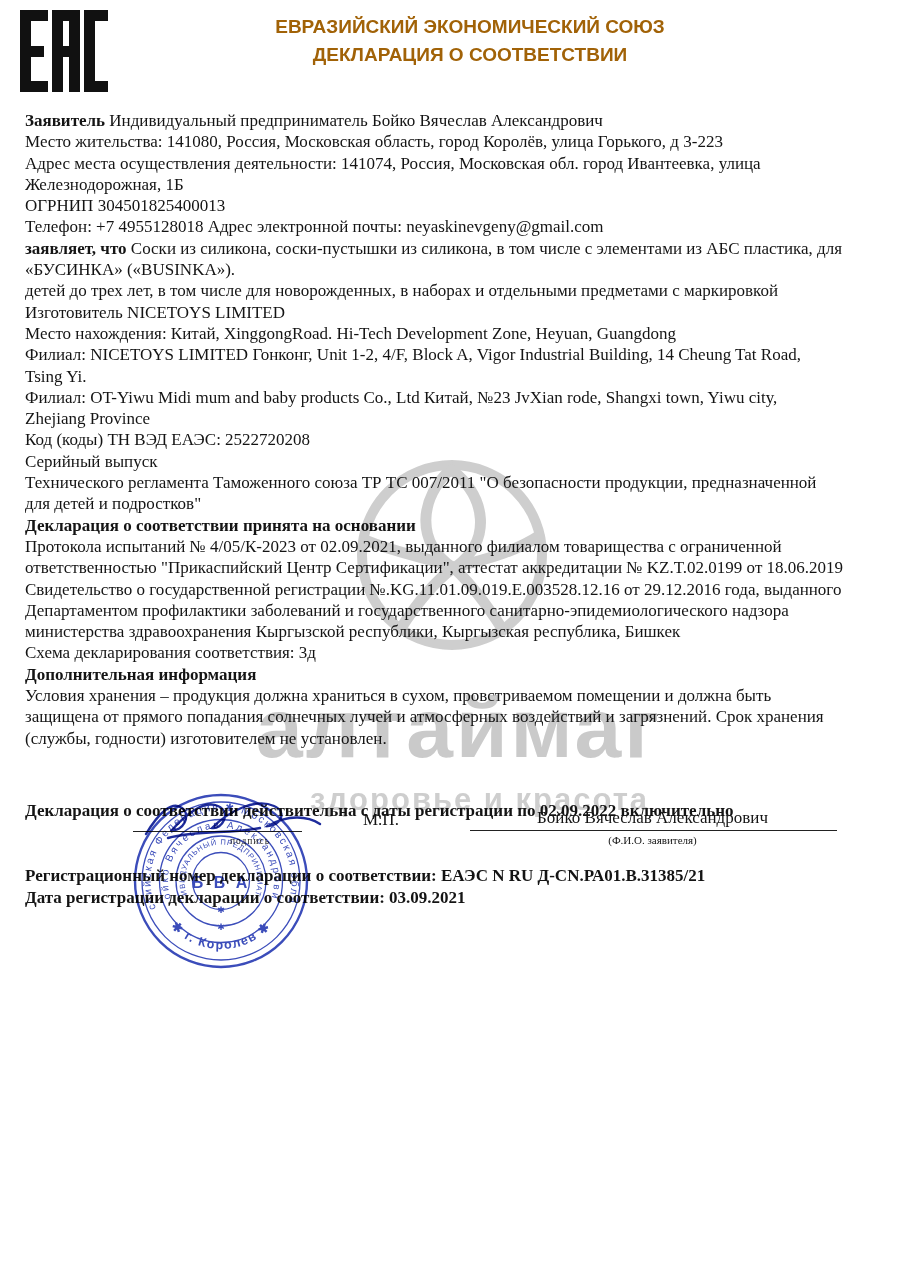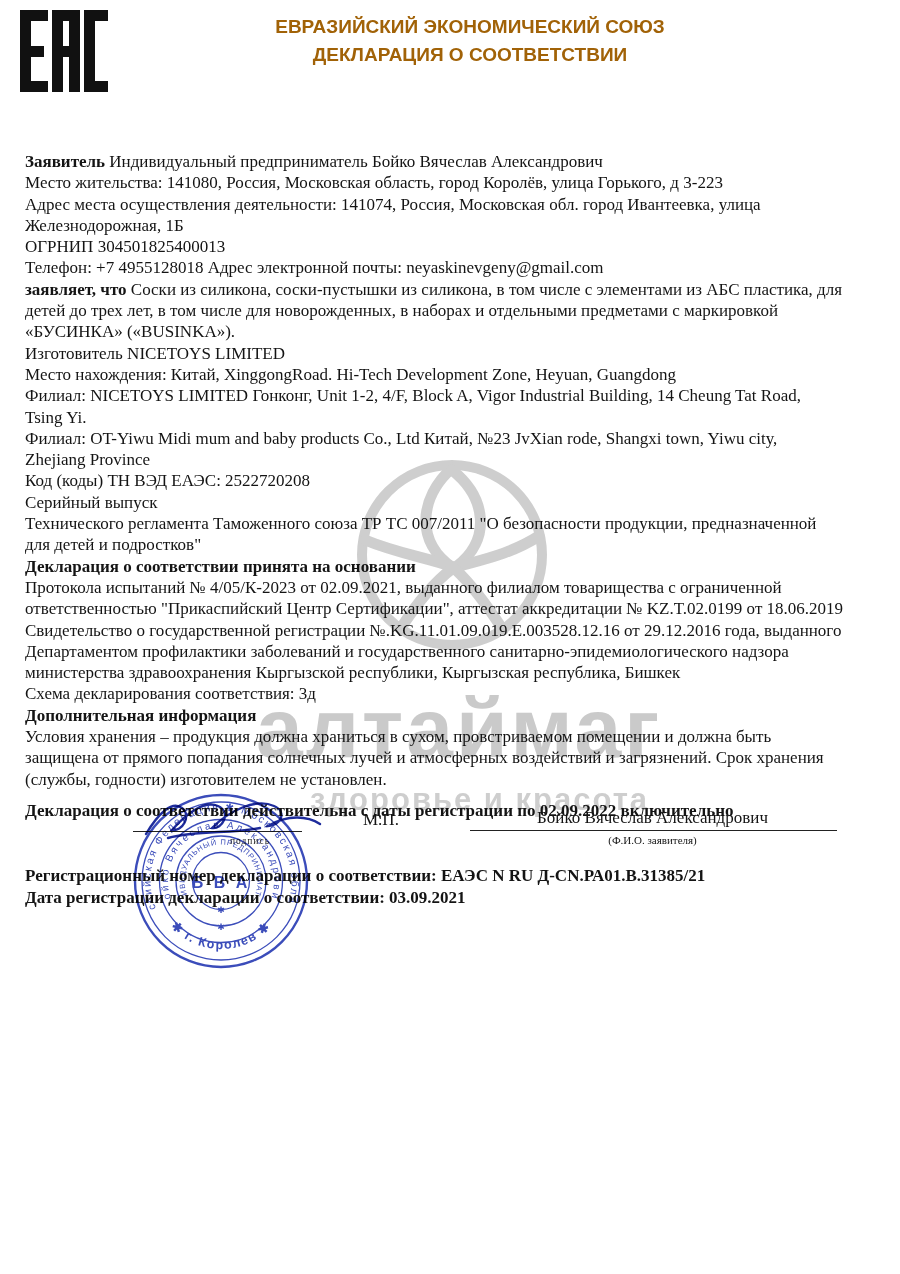--- a/index.html
+++ b/index.html
@@ -8,21 +8,21 @@
     font-family:"Liberation Serif", serif;color:#141414;
   }
   .abs{position:absolute;}
   
   .title-block{
     left:40px;top:13px;width:860px;text-align:center;
     font-family:"Liberation Sans", sans-serif;font-weight:bold;
     font-size:19px;line-height:28px;color:#a16207;
   }
   
-  #doc-body{left:25px;top:110px;width:860px;font-size:17px;line-height:21.3px;margin-top:41px;}
+  #doc-body{left:25px;top:110px;width:860px;font-size:17px;line-height:21.3px;}
   #doc-body .line{white-space:nowrap;}
   #doc-body b{font-weight:bold;}
   
   .wm-emblem{left:353px;top:456px;opacity:.85;}
   .wm-brand{
     left:220px;top:686px;font-family:"Liberation Sans", sans-serif;font-weight:bold;
     font-size:84px;line-height:84px;color:#bdbdbd;letter-spacing:3px;opacity:.8;margin-left:36px;
   }
   .wm-tagline{
     left:310px;top:782px;font-family:"Liberation Sans", sans-serif;font-weight:bold;
@@ -83,22 +83,22 @@
 <div class="abs wm-tagline">здоровье и красота</div>
 
 <div class="abs" id="doc-body">
     <div class="line"><b>Заявитель </b>Индивидуальный предприниматель Бойко Вячеслав Александрович</div>
     <div class="line">Место жительства: 141080, Россия, Московская область, город Королёв, улица Горького, д 3-223</div>
     <div class="line">Адрес места осуществления деятельности: 141074, Россия, Московская обл. город Ивантеевка, улица</div>
     <div class="line">Железнодорожная, 1Б</div>
     <div class="line">ОГРНИП 304501825400013</div>
     <div class="line">Телефон: +7 4955128018 Адрес электронной почты: neyaskinevgeny@gmail.com</div>
     <div class="line"><b>заявляет, что </b>Соски из силикона, соски-пустышки из силикона, в том числе с элементами из АБС пластика, для</div>
+    <div class="line">«БУСИНКА» («BUSINKA»).</div>
     <div class="line">детей до трех лет, в том числе для новорожденных, в наборах и отдельными предметами с маркировкой</div>
-    <div class="line">«БУСИНКА» («BUSINKA»).</div>
     <div class="line">Изготовитель NICETOYS LIMITED</div>
     <div class="line">Место нахождения: Китай, XinggongRoad. Hi-Tech Development Zone, Heyuan, Guangdong</div>
     <div class="line">Филиал: NICETOYS LIMITED Гонконг, Unit 1-2, 4/F, Block A, Vigor Industrial Building, 14 Cheung Tat Road,</div>
     <div class="line">Tsing Yi.</div>
     <div class="line">Филиал: OT-Yiwu Midi mum and baby products Co., Ltd Китай, №23 JvXian rode, Shangxi town, Yiwu city,</div>
     <div class="line">Zhejiang Province</div>
     <div class="line">Код (коды) ТН ВЭД ЕАЭС: 2522720208</div>
     <div class="line">Серийный выпуск</div>
     <div class="line">Технического регламента Таможенного союза ТР ТС 007/2011 "О безопасности продукции, предназначенной</div>
     <div class="line">для детей и подростков"</div>

